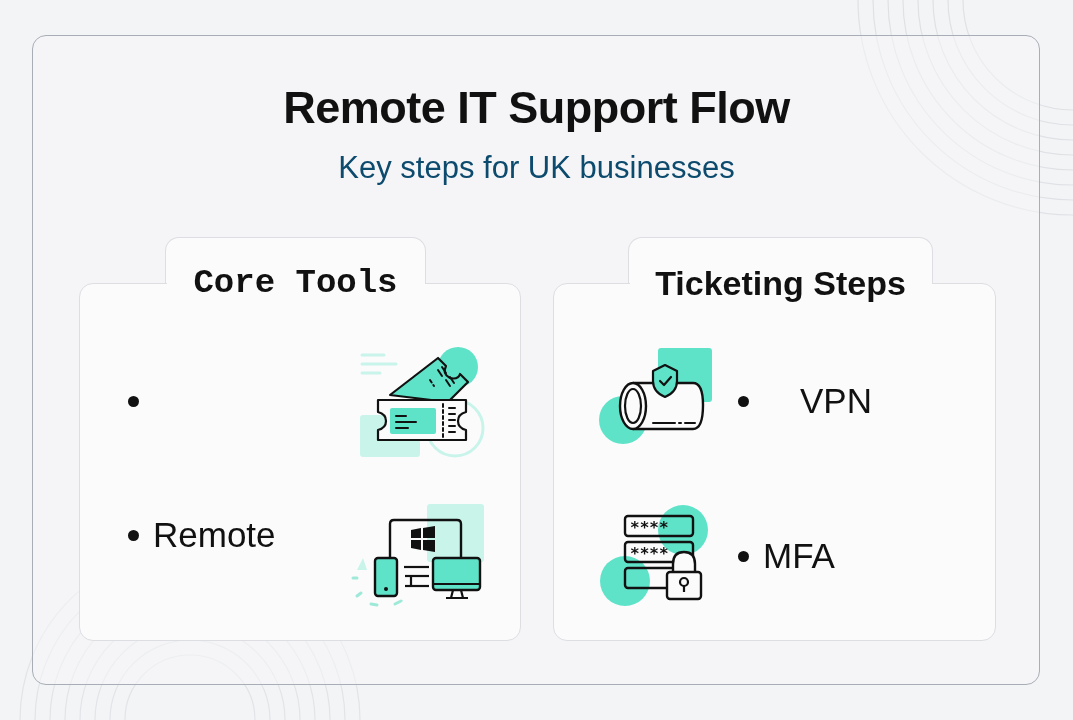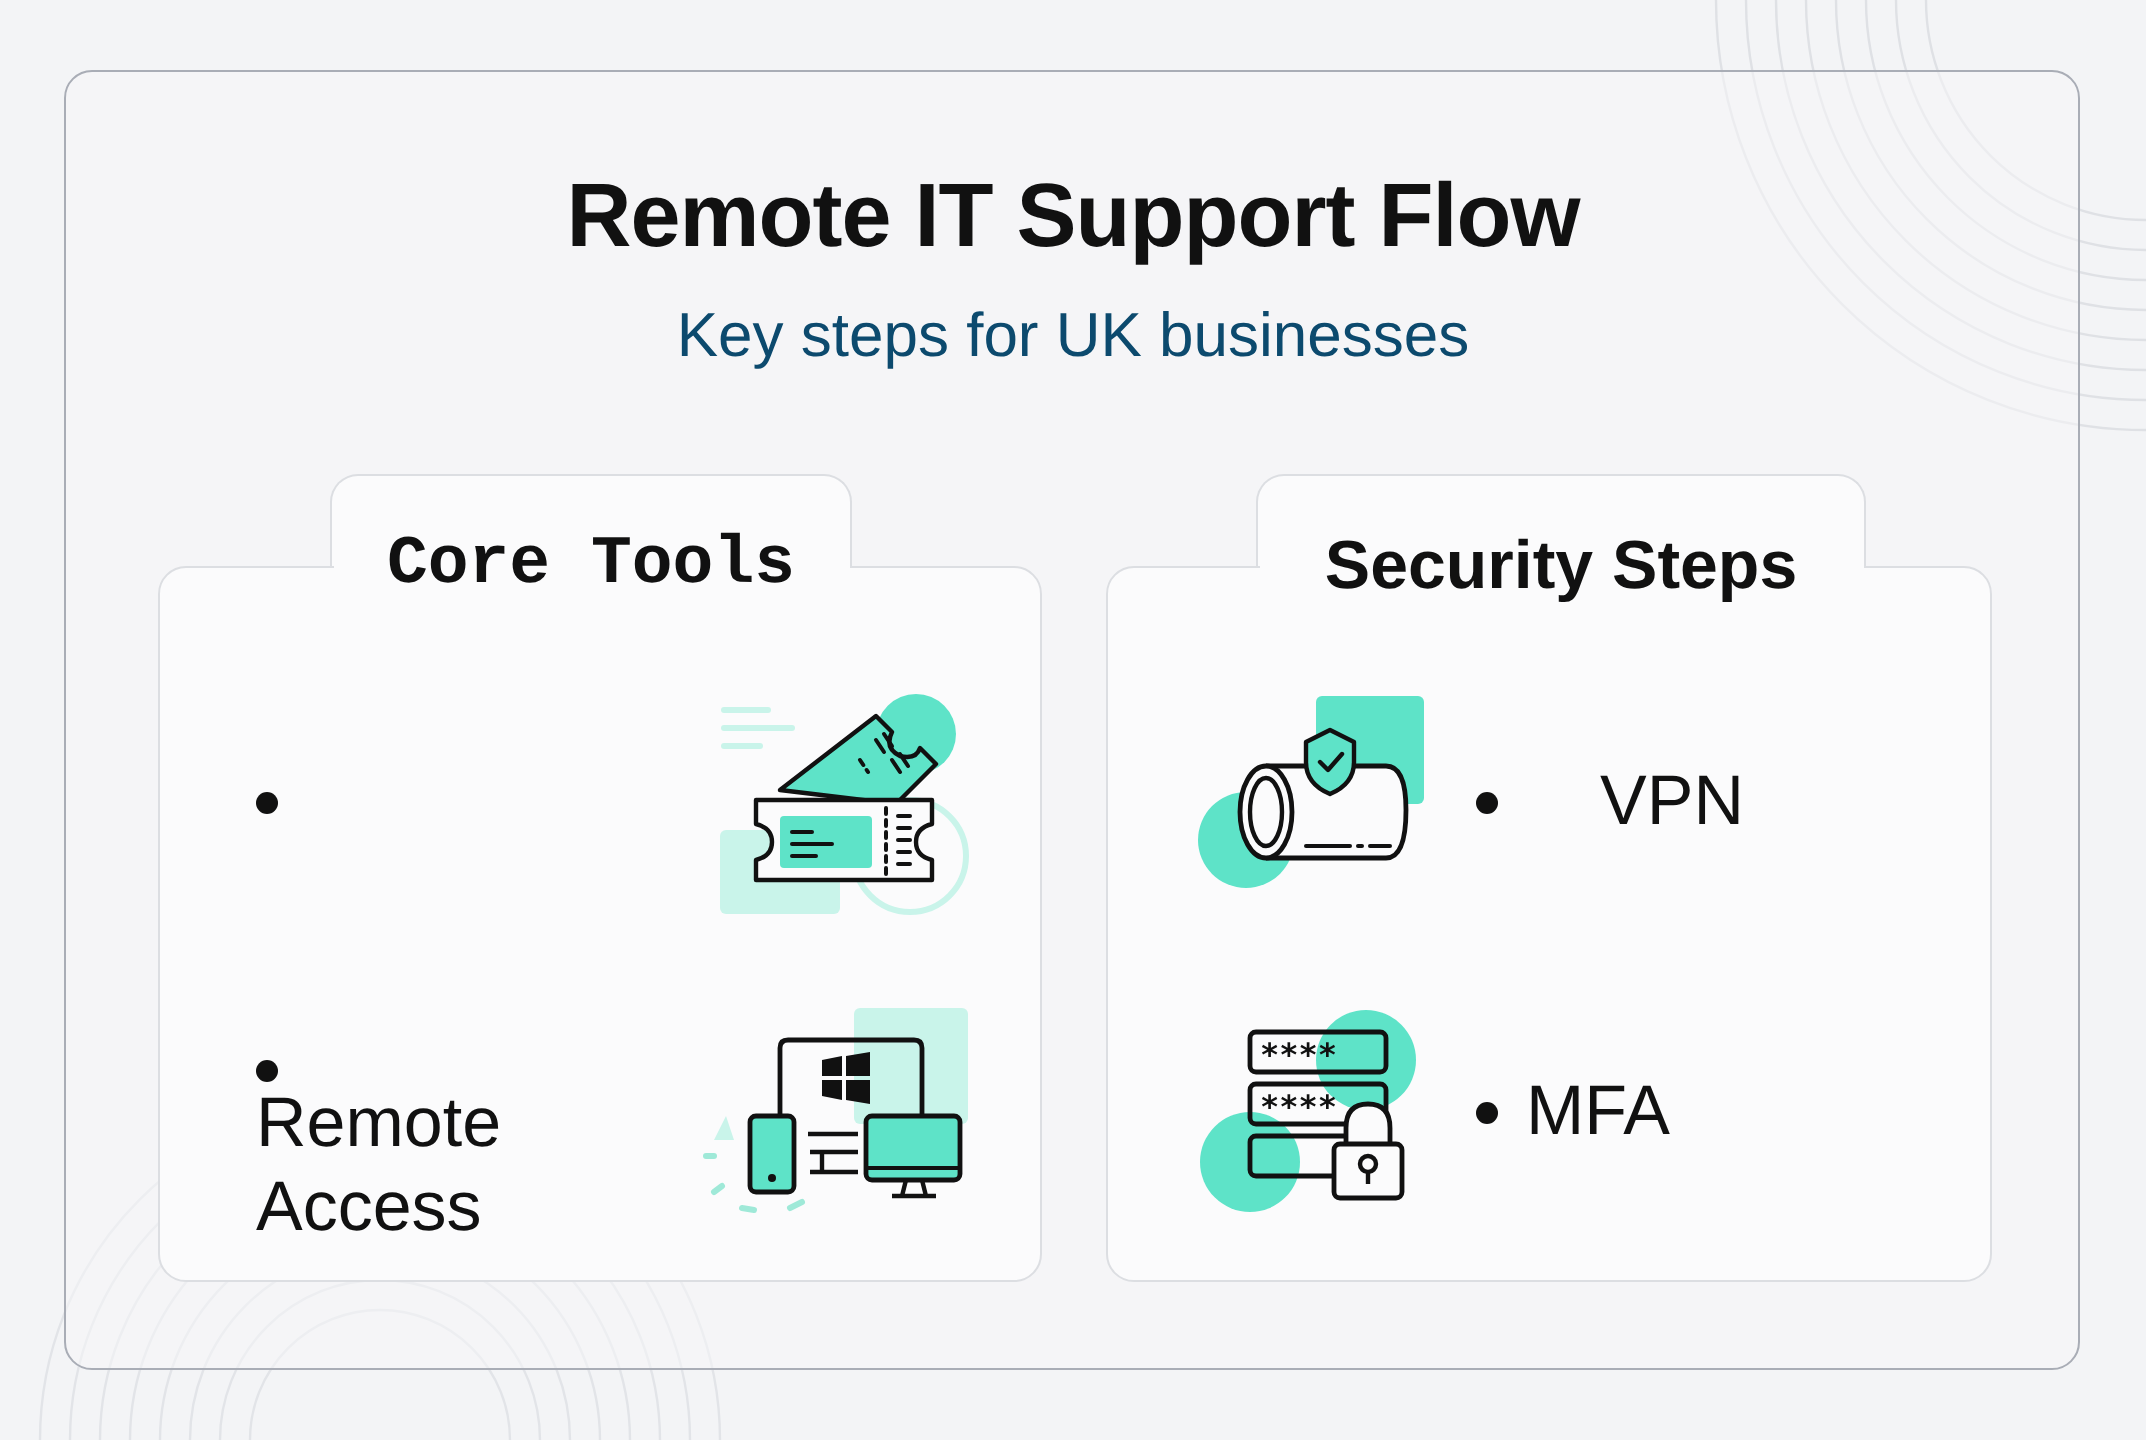--- a/index.html
+++ b/index.html
@@ -79,25 +79,24 @@
 <div>
   <div class="card-tab" style="left:165px;top:237px;width:261px;height:50px;"></div>
   <div class="card-body" style="left:79px;top:283px;width:442px;height:358px;"></div>
   <div class="tab-cover" style="left:166.5px;top:282px;width:258px;"></div>
   <div class="card-title" style="left:165px;width:261px;top:264px;font-family:Liberation Mono, monospace;">Core Tools</div>
 
   <div class="item" style="left:128px;top:380px;">
     <span class="bullet"></span>
   </div>
 
-  <div class="item" style="left:128px;top:514px;flex-direction:column;">
+  <div class="item" style="left:128px;top:514px;">
     <span class="bullet"></span>
     <span>
       <span style="display:block">Remote</span>
-      <span style="display:block">Access</span>
     </span>
   </div>
 
   <svg class="icon" style="left:350px;top:340px;" width="145" height="125" viewBox="0 0 145 125">
     <rect x="10" y="75" width="60" height="42" rx="3" fill="#c9f4ea"></rect>
     <circle cx="108" cy="27" r="20" fill="#5ee3c8"></circle>
     <circle cx="105" cy="88" r="28" fill="none" stroke="#c9f4ea" stroke-width="3"></circle>
     <g stroke="#c9f4ea" stroke-width="3" stroke-linecap="round">
       <line x1="12" y1="15" x2="34" y2="15"></line>
       <line x1="12" y1="24" x2="46" y2="24"></line>
@@ -155,21 +154,21 @@
     <rect x="88" y="58" width="47" height="32" rx="3" fill="#5ee3c8" stroke="#111" stroke-width="2.4"></rect>
     <line x1="88" y1="84" x2="135" y2="84" stroke="#111" stroke-width="2"></line>
     <path d="M108 90 L106 98 M116 90 L118 98 M101 98 L123 98" stroke="#111" stroke-width="2.2" fill="none"></path>
   </svg>
 </div>
 
 <div>
   <div class="card-tab" style="left:628px;top:237px;width:305px;height:50px;"></div>
   <div class="card-body" style="left:553px;top:283px;width:443px;height:358px;"></div>
   <div class="tab-cover" style="left:629.5px;top:282px;width:302px;"></div>
-  <div class="card-title" style="left:628px;width:305px;top:264px;">Security Steps</div>
+  <div class="card-title" style="left:628px;width:305px;top:264px;">Ticketing Steps</div>
 
   <div class="item" style="left:738px;top:380px;gap:37px;">
     <span class="bullet"></span>
     <span>VPN</span>
   </div>
 
   <div class="item" style="left:738px;top:535px;">
     <span class="bullet"></span>
     <span>MFA</span>
   </div>

